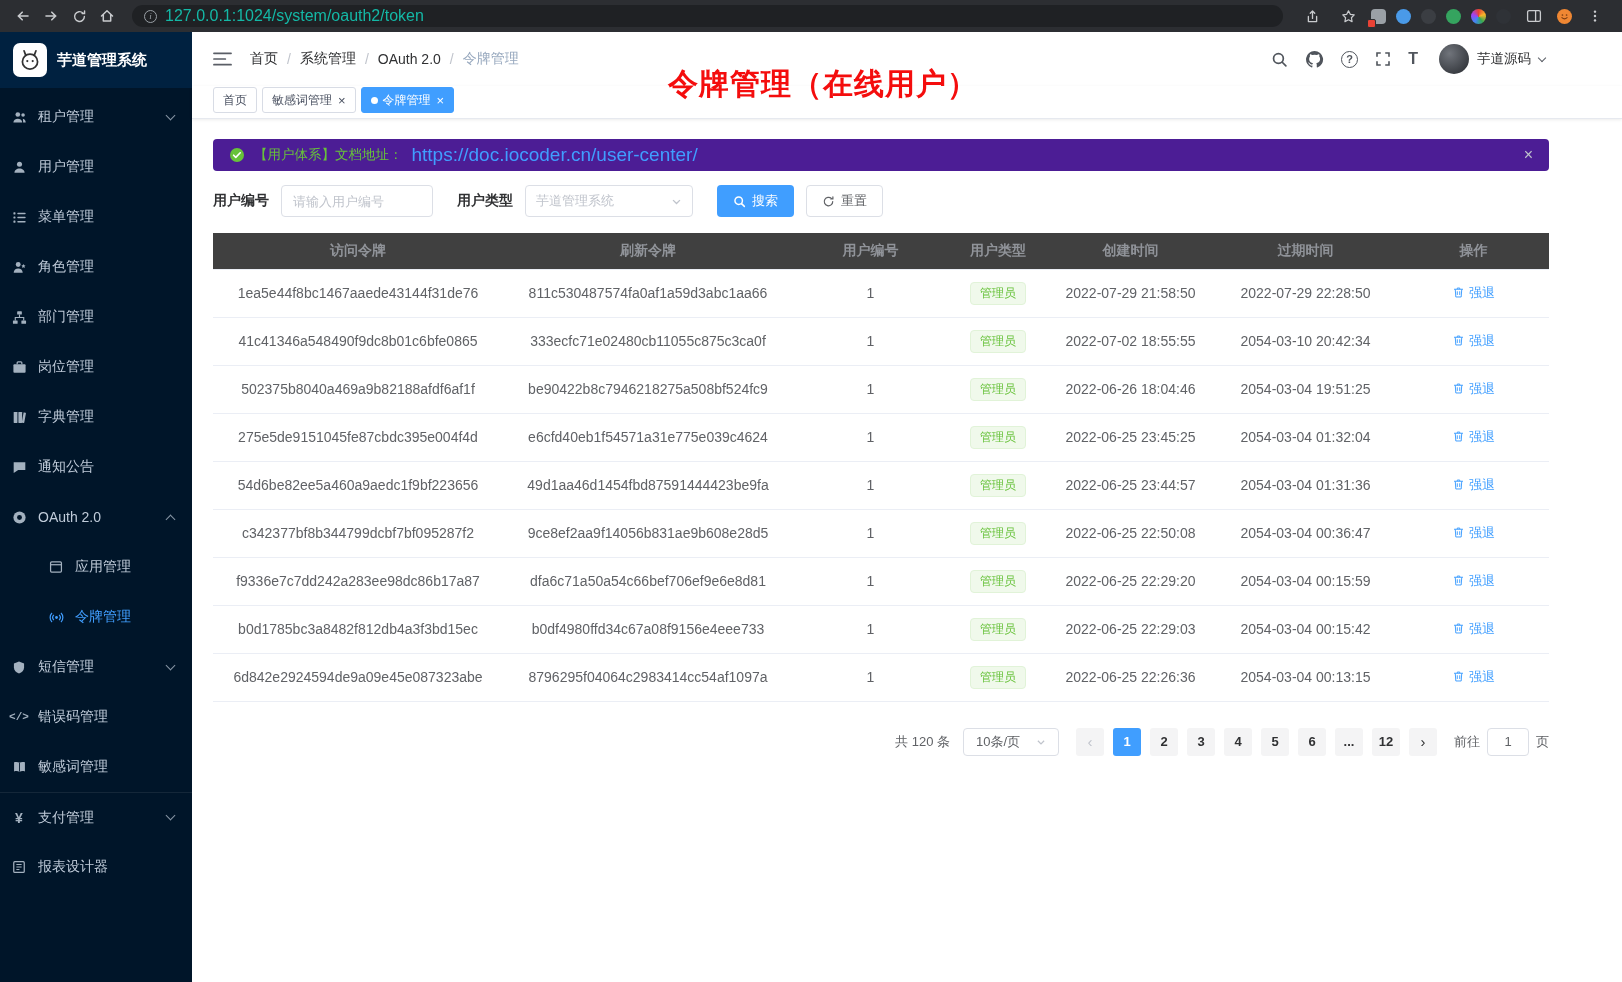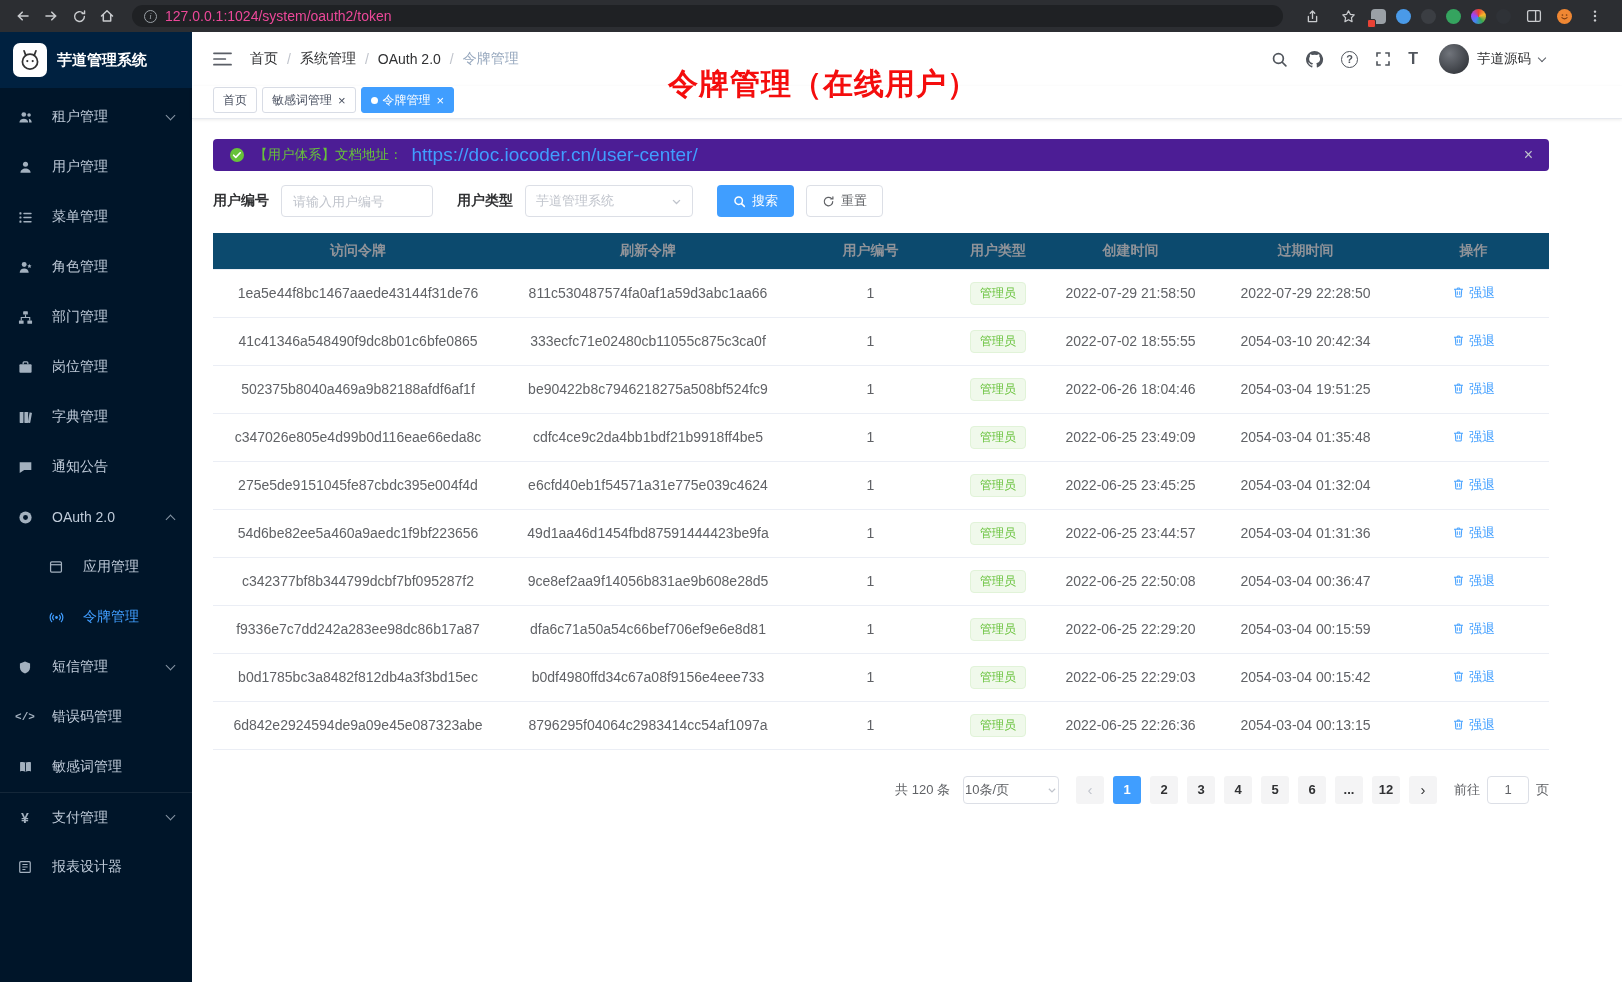--- a/index.html
+++ b/index.html
@@ -5,37 +5,37 @@
   * { margin:0; padding:0; box-sizing:border-box; }
   html,body { width:1622px; height:982px; }
   body { font-family:"Liberation Sans","DejaVu Sans",sans-serif; background:#fff; overflow:hidden; position:relative; }
   svg { display:block; }
 
   
   .browser-bar { height:32px; background:#2c2e32; display:flex; align-items:center; padding:0 10px; gap:2px; }
   .bnav { width:26px; height:26px; border-radius:50%; display:flex; align-items:center; justify-content:center; color:#c9cbce; cursor:pointer; flex-shrink:0; }
   .url-pill { flex:1; height:22px; background:#1f2124; border-radius:11px; display:flex; align-items:center; gap:8px; padding:0 12px; margin:0 10px; min-width:0; cursor:text; }
   .info-badge { width:13px; height:13px; border:1px solid #9aa0a6; border-radius:50%; color:#9aa0a6; font-size:9px; line-height:11px; text-align:center; font-family:"Liberation Serif",serif; font-style:italic; flex-shrink:0; }
-  .url-text { color:#ec4899; font-size:14px; white-space:nowrap; overflow:hidden; }
+  .url-text { color:#14b8a6; font-size:16px; white-space:nowrap; overflow:hidden; }
   .bright { display:flex; align-items:center; gap:10px; padding:0 4px; flex-shrink:0; }
   .ext { width:15px; height:15px; border-radius:50%; flex-shrink:0; cursor:pointer; }
   .ext-puzzle { position:relative; background:#9aa0a6; border-radius:4px; }
   .ext-puzzle .red-badge { position:absolute; left:-4px; bottom:-4px; width:9px; height:9px; background:#e94235; border-radius:2px; border:1px solid #2c2e32; }
   .rainbow { background:conic-gradient(#e94235,#f7b529,#34a853,#4285f4,#a142f4,#e94235); }
 
   
   .app { display:flex; height:950px; }
 
   
   .sidebar { width:192px; background:#001529; flex-shrink:0; display:flex; flex-direction:column; overflow:hidden; }
   .logo-row { height:56px; display:flex; align-items:center; gap:10px; padding:0 13px; background:#002140; cursor:pointer; flex-shrink:0; }
   .logo-box { width:34px; height:34px; border-radius:7px; background:#fff; display:flex; align-items:center; justify-content:center; flex-shrink:0; }
   .app-title { color:#fff; font-size:15px; font-weight:700; white-space:nowrap; }
   .menu { flex:1; padding-top:4px; overflow:hidden; }
-  .menu-item { height:50px; display:flex; align-items:center; gap:19px; padding:0 18px 0 17px; color:#bfcbd9; font-size:14px; cursor:pointer; }
+  .menu-item { height:50px; display:flex; align-items:center; gap:11px; padding:0 18px 0 11px; color:#bfcbd9; font-size:14px; cursor:pointer; }
   .menu-item .mi-icon { width:16px; display:flex; justify-content:center; color:#a3b1bf; flex-shrink:0; }
   .menu-item.sub { padding-left:48px; }
   .menu-item.active { color:#409eff; }
   .menu-item.active .mi-icon { color:#409eff; }
   .menu-item.divided { border-top:1px solid rgba(255,255,255,0.08); }
   .mi-label { flex:1; white-space:nowrap; overflow:hidden; }
   .chev { width:7px; height:7px; border-right:1.5px solid #8796a5; border-bottom:1.5px solid #8796a5; transform:rotate(45deg); margin-top:-4px; flex-shrink:0; }
   .chev.up { transform:rotate(-135deg); margin-top:4px; }
   .glyph-ic { font-size:11px; font-weight:700; font-family:"Liberation Mono","DejaVu Sans Mono",monospace; }
   .yen-ic { font-size:14px; font-weight:700; font-family:"Liberation Sans",sans-serif; }
@@ -80,28 +80,28 @@
   .f-input::placeholder { color:#c0c4cc; }
   .f-select { width:168px; height:32px; border:1px solid #dcdfe6; border-radius:4px; display:flex; align-items:center; justify-content:space-between; padding:0 10px; cursor:pointer; background:#fff; }
   .f-select .ph { font-size:13px; color:#c0c4cc; white-space:nowrap; }
   .sp24 { width:24px; flex-shrink:0; }
   .sp12 { width:12px; flex-shrink:0; }
   .btn { height:32px; border-radius:4px; display:flex; align-items:center; gap:6px; padding:0 15px; font-size:13px; cursor:pointer; border:1px solid transparent; white-space:nowrap; }
   .btn.primary { background:#409eff; color:#fff; }
   .btn.plain { background:#fff; color:#606266; border-color:#dcdfe6; }
 
   table { border-collapse:collapse; table-layout:fixed; width:1336px; margin-top:16px; }
-  thead th { height:36px; background:#0c4a6e; font-size:14px; font-weight:700; color:#909399; border-bottom:1px solid #ebeef5; text-align:center; white-space:nowrap; }
+  thead th { height:36px; background:#404040; font-size:14px; font-weight:700; color:#909399; border-bottom:1px solid #ebeef5; text-align:center; white-space:nowrap; }
   tbody td { height:48px; font-size:14px; color:#606266; border-bottom:1px solid #ebeef5; text-align:center; white-space:nowrap; overflow:hidden; }
   .badge { display:inline-block; padding:2px 9px; font-size:12px; color:#67c23a; background:#f0f9eb; border:1px solid #e1f3d8; border-radius:4px; line-height:17px; }
   .kick { color:#409eff; font-size:13px; display:inline-flex; align-items:center; gap:4px; cursor:pointer; }
 
   .pagination { width:1336px; display:flex; align-items:center; justify-content:flex-end; gap:9px; margin-top:26px; font-size:13px; color:#606266; }
   .p-total { margin-right:4px; white-space:nowrap; }
-  .p-select { width:96px; height:28px; border:1px solid #dcdfe6; border-radius:4px; display:flex; align-items:center; justify-content:space-between; padding:0 1px; background:#fff; cursor:pointer; margin-right:8px; }
+  .p-select { width:96px; height:28px; border:1px solid #dcdfe6; border-radius:4px; display:flex; align-items:center; justify-content:space-between; padding:0 12px; background:#fff; cursor:pointer; margin-right:8px; }
   .p-select span { white-space:nowrap; }
   .pbtn { min-width:28px; height:28px; padding:0 4px; background:#f4f4f5; border-radius:3px; display:flex; align-items:center; justify-content:center; color:#303133; font-weight:600; cursor:pointer; }
   .pbtn.active { background:#409eff; color:#fff; }
   .pbtn.navb { font-size:15px; font-weight:400; }
   .pbtn.disabled { color:#c0c4cc; cursor:default; }
   .goto { display:flex; align-items:center; gap:7px; margin-left:8px; white-space:nowrap; }
   .goto input { width:42px; height:28px; border:1px solid #dcdfe6; border-radius:4px; text-align:center; font-size:13px; color:#606266; outline:none; font-family:inherit; }
 
   .annotation { position:absolute; left:668px; top:64px; font-size:30px; font-weight:700; color:#f40d0d; letter-spacing:1px; white-space:nowrap; z-index:40; }
 </style>
@@ -514,34 +514,20 @@
             <td>2022-06-26 18:04:46</td>
             <td>2054-03-04 19:51:25</td>
             <td><span class="kick">
                   <svg width="13" height="13" viewBox="0 0 16 16" fill="none" stroke="currentColor" stroke-width="1.2">
                     <path d="M2.5 4h11M6.5 4V2.5h3V4M4 4l.7 9.5h6.6L12 4M6.5 6.5v4.5M9.5 6.5v4.5"></path>
                   </svg>
                   <span>强退</span>
                 </span></td>
           </tr>
           <tr>
-            <td>c347026e805e4d99b0d116eae66eda8c</td>
-            <td>cdfc4ce9c2da4bb1bdf21b9918ff4be5</td>
-            <td>1</td>
-            <td><span class="badge">管理员</span></td>
-            <td>2022-06-25 23:49:09</td>
-            <td>2054-03-04 01:35:48</td>
-            <td><span class="kick">
-                  <svg width="13" height="13" viewBox="0 0 16 16" fill="none" stroke="currentColor" stroke-width="1.2">
-                    <path d="M2.5 4h11M6.5 4V2.5h3V4M4 4l.7 9.5h6.6L12 4M6.5 6.5v4.5M9.5 6.5v4.5"></path>
-                  </svg>
-                  <span>强退</span>
-                </span></td>
-          </tr>
-          <tr>
             <td>275e5de9151045fe87cbdc395e004f4d</td>
             <td>e6cfd40eb1f54571a31e775e039c4624</td>
             <td>1</td>
             <td><span class="badge">管理员</span></td>
             <td>2022-06-25 23:45:25</td>
             <td>2054-03-04 01:32:04</td>
             <td><span class="kick">
                   <svg width="13" height="13" viewBox="0 0 16 16" fill="none" stroke="currentColor" stroke-width="1.2">
                     <path d="M2.5 4h11M6.5 4V2.5h3V4M4 4l.7 9.5h6.6L12 4M6.5 6.5v4.5M9.5 6.5v4.5"></path>
                   </svg>

